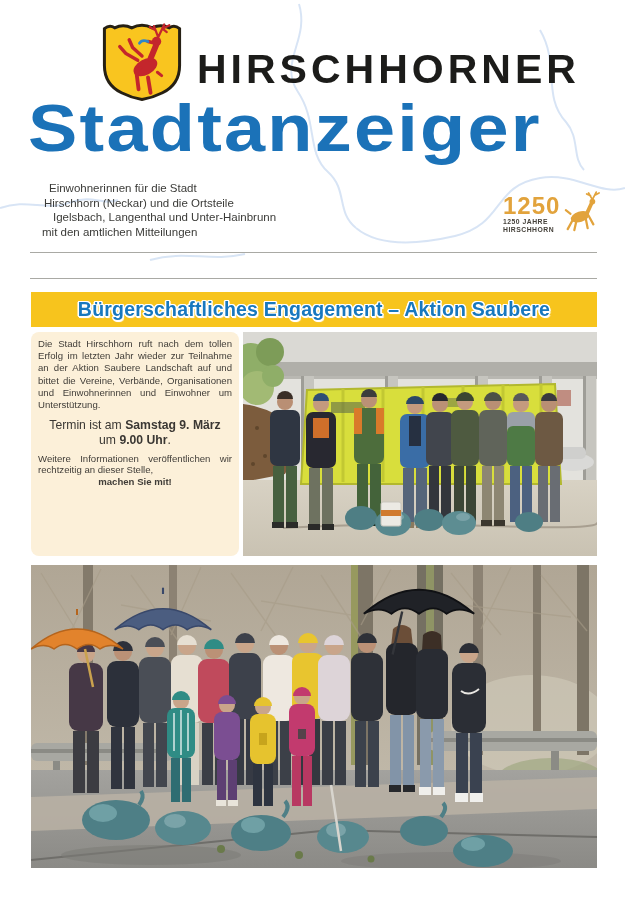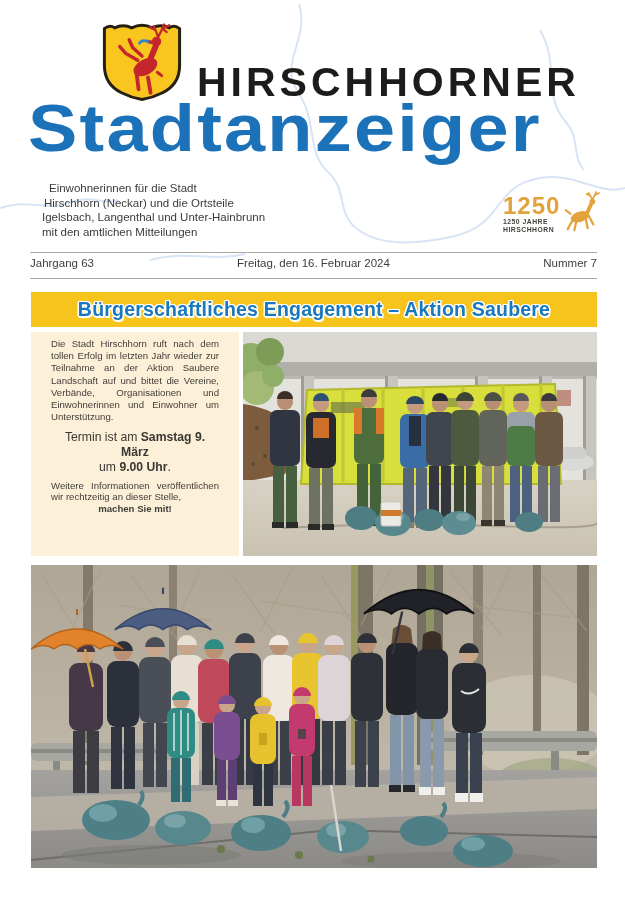--- a/index.html
+++ b/index.html
@@ -1,42 +1,42 @@
 <!DOCTYPE html>
 <html><head>
 <meta charset="utf-8">
 <style>
   html,body{margin:0;padding:0;background:#fff;}
   #page{position:relative;width:625px;height:897px;background:#fff;overflow:hidden;
         font-family:"Liberation Sans",sans-serif;color:#2b2b28;}
   .abs{position:absolute;}
   
-  #kicker{left:197px;top:46px;font-size:41px;font-weight:bold;color:#1c1c1a;letter-spacing:4px;white-space:nowrap;margin-top:13px;}
+  #kicker{left:197px;top:46px;font-size:41px;font-weight:bold;color:#1c1c1a;letter-spacing:4px;white-space:nowrap;}
   #main-title{left:28px;top:90px;font-size:66px;font-weight:bold;color:#1b72b8;letter-spacing:2px;
               transform:scaleX(1.12);transform-origin:left top;white-space:nowrap;}
   #subtitle{left:42px;top:181px;font-size:11.5px;line-height:14.5px;color:#3b3b38;}
   #subtitle div:nth-child(1){margin-left:7px;}
   #subtitle div:nth-child(2){margin-left:2px;}
-  #subtitle div:nth-child(3){}
+  #subtitle div:nth-child(3){margin-left:11px;}
   #anniv{left:503px;top:190px;width:100px;color:#e2a33c;}
   #anniv .row{display:flex;align-items:flex-end;}
   #anniv .num{font-size:24px;font-weight:bold;letter-spacing:1px;line-height:22px;}
   #anniv .small{font-size:6.8px;font-weight:bold;color:#45413a;letter-spacing:.5px;line-height:8px;margin-top:1px;}
   .rule{left:30px;width:567px;height:1px;background:#a9a9a4;}
   #issue-bar{left:30px;top:257px;width:567px;font-size:11.5px;color:#3d3d3a;}
   #issue-bar .c{position:absolute;left:0;right:0;text-align:center;}
   #issue-bar .r{position:absolute;right:0;}
   
   #banner{left:31px;top:292px;width:566px;height:35px;background:#f7c41d;text-align:center;}
   #banner span{display:inline-block;line-height:35px;font-size:19.5px;font-weight:bold;color:#1878be;letter-spacing:.2px;
     text-shadow:-1.5px 0 0 #fff,1.5px 0 0 #fff,0 -1.5px 0 #fff,0 1.5px 0 #fff,
                 -1px -1px 0 #fff,1px -1px 0 #fff,-1px 1px 0 #fff,1.5px 1.5px 1px #fff;}
   
   #article{left:31px;top:332px;width:208px;height:224px;background:#fcf0d9;box-sizing:border-box;
-           padding:6px 20px;overflow:hidden;}
+           padding:6px 7px;overflow:hidden;border-radius:8px;}
   #article p{margin:0;font-size:9.6px;line-height:12.2px;text-align:justify;color:#403d38;}
   #article .reg{line-height:11px;margin-top:2px;}
   #article .when{margin:7px 0 5px;text-align:center;font-size:12.2px;line-height:15px;color:#3a3733;}
   #article .cta{text-align:center;font-weight:bold;margin-top:1px;}
   .photo{overflow:hidden;}
   #photo-top{left:243px;top:332px;width:354px;height:224px;}
   #photo-bottom{left:31px;top:565px;width:566px;height:303px;}
   svg{display:block;}
 </style>
 </head>
@@ -97,25 +97,20 @@
           <path d="M26 24 L31 13" stroke-width="4"></path>
           <circle cx="32" cy="11" r="3" fill="#e2a33c" stroke="none"></circle>
           <path d="M32 9 L28 2 M32 9 L36 1 M30 5 L26 3 M35 4 L39 2" stroke-width="1.8"></path>
           <path d="M9 24 L4 20" stroke-width="2.2"></path>
         </g>
       </svg>
     </div>
   </div>
 
   <div class="abs rule" style="top:252px"></div>
-  <div class="abs" id="issue-bar">
-    <span>Jahrgang 63</span>
-    <span class="c">Freitag, den 16. Februar 2024</span>
-    <span class="r">Nummer 7</span>
-  </div>
   <div class="abs rule" style="top:278px"></div>
 
   <div class="abs" id="banner">
     <span>Bürgerschaftliches Engagement – Aktion Saubere Landschaft</span>
   </div>
 
   <div class="abs" id="article">
     <p>Die Stadt Hirschhorn ruft nach dem tollen Erfolg im letzten Jahr wieder zur Teilnahme an der Aktion Saubere Landschaft auf und bittet die Vereine, Verbände, Organisationen und Einwohnerinnen und Einwohner um Unterstützung.</p>
     <div class="when">
       <span>Termin ist am </span><b>Samstag 9. März</b><br>

